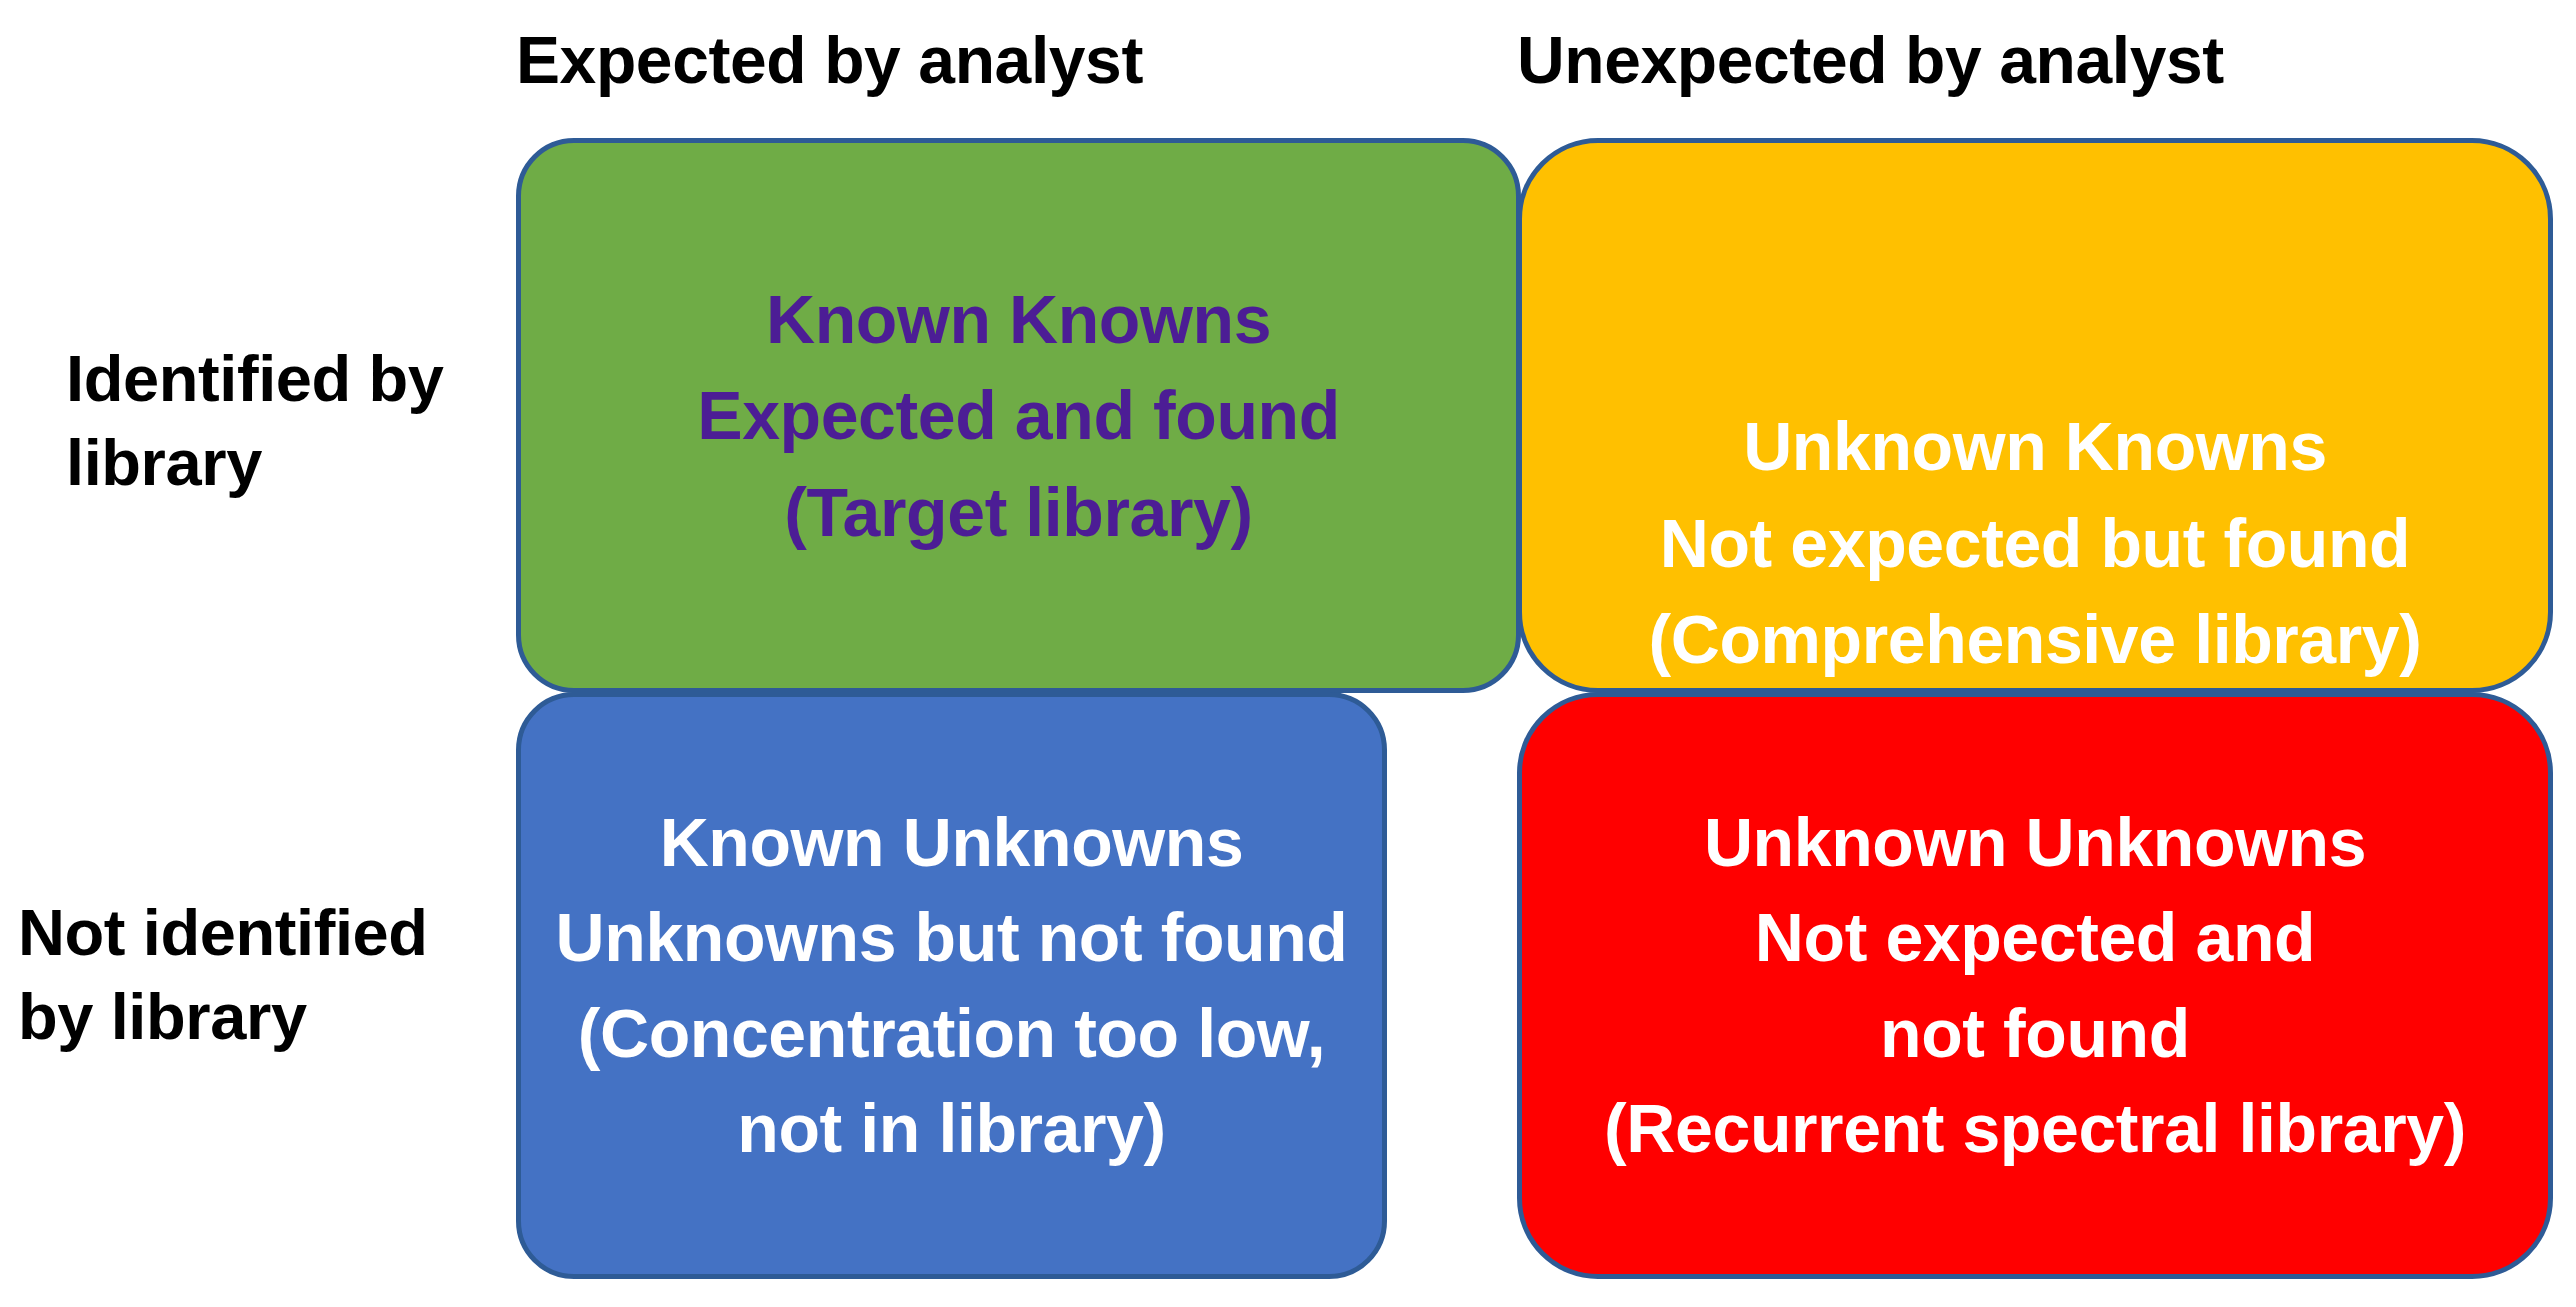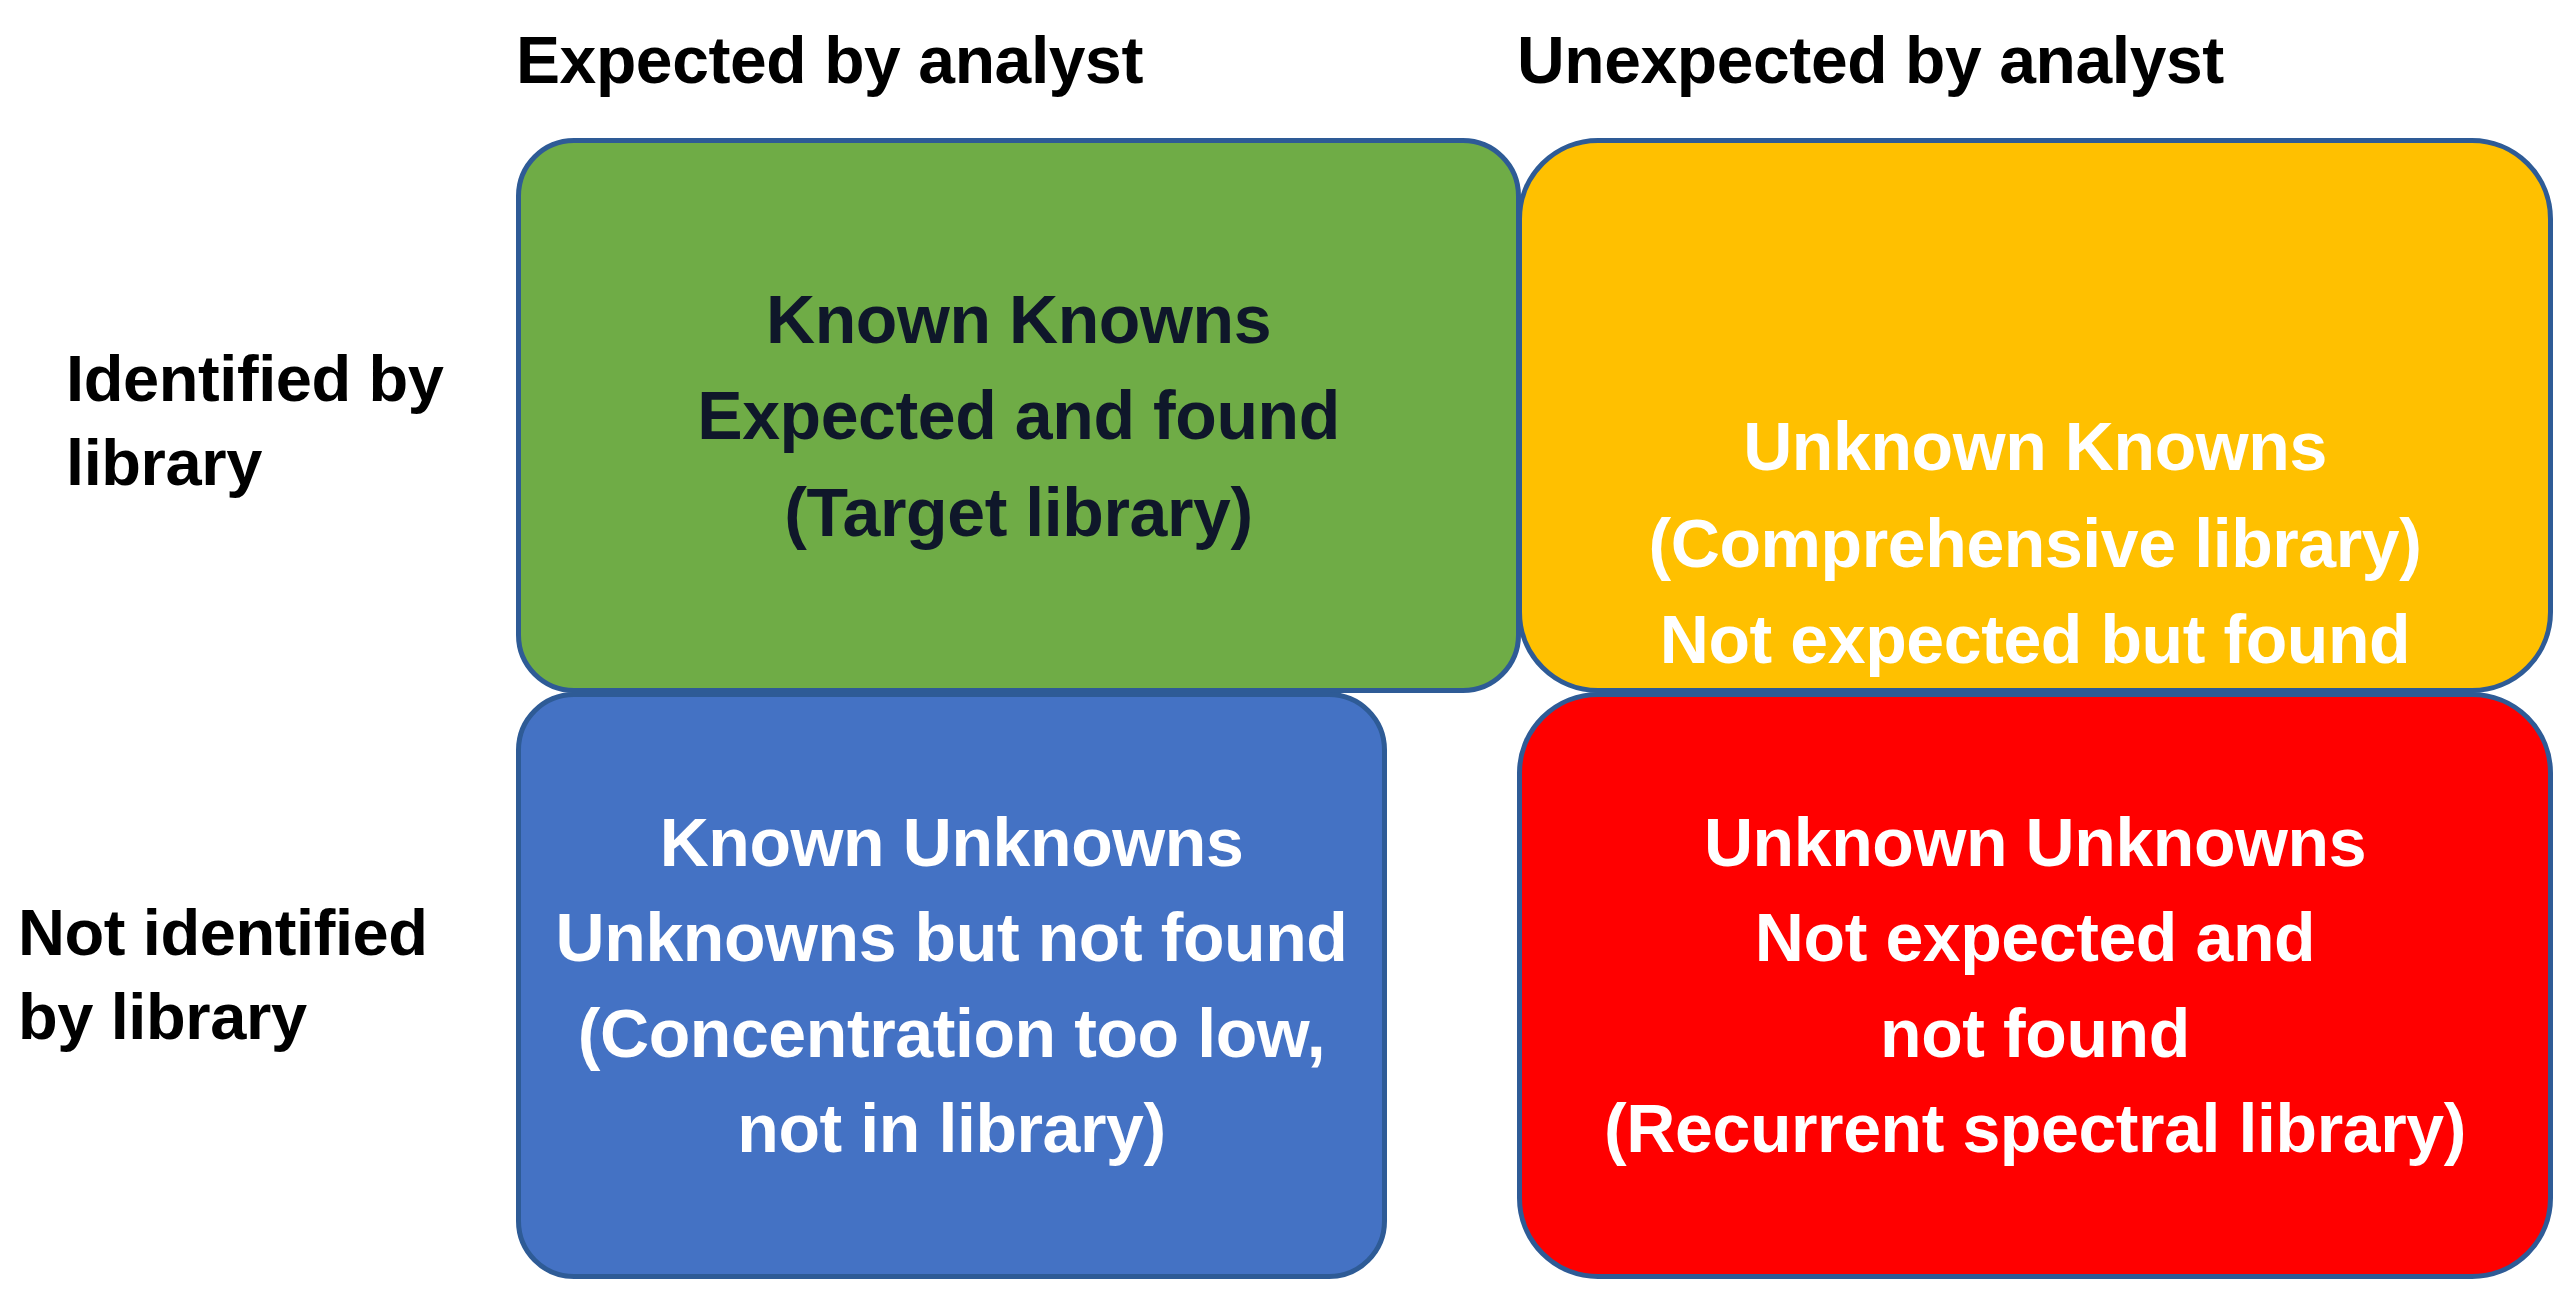--- a/index.html
+++ b/index.html
@@ -126,33 +126,33 @@
   <div class="row-label" id="row-label-1">
     <span>Identified by</span>
     <span>library</span>
   </div>
 
   <div class="row-label" id="row-label-2">
     <span>Not identified</span>
     <span>by library</span>
   </div>
 
-  <div class="quad" id="quad-known-knowns" style="background: rgb(111, 172, 70); border-color: rgb(46, 91, 150); color: #0f172a;">
+  <div class="quad" id="quad-known-knowns" style="background: rgb(111, 172, 70); border-color: rgb(46, 91, 150); color: #4c1d95;">
     <div class="lines">
       <span class="line">Known Knowns</span>
       <span class="line">Expected and found</span>
       <span class="line">(Target library)</span>
     </div>
   </div>
 
   <div class="quad" id="quad-unknown-knowns" style="background: rgb(255, 192, 0); border-color: rgb(46, 91, 150); color: rgb(255, 255, 255); align-items: flex-end;">
     <div class="lines">
       <span class="line">Unknown Knowns</span>
+      <span class="line">Not expected but found</span>
       <span class="line">(Comprehensive library)</span>
-      <span class="line">Not expected but found</span>
     </div>
   </div>
 
   <div class="quad" id="quad-known-unknowns" style="background: rgb(68, 114, 196); border-color: rgb(46, 91, 150); color: rgb(255, 255, 255);">
     <div class="lines">
       <span class="line">Known Unknowns</span>
       <span class="line">Unknowns but not found</span>
       <span class="line">(Concentration too low,</span>
       <span class="line">not in library)</span>
     </div>

